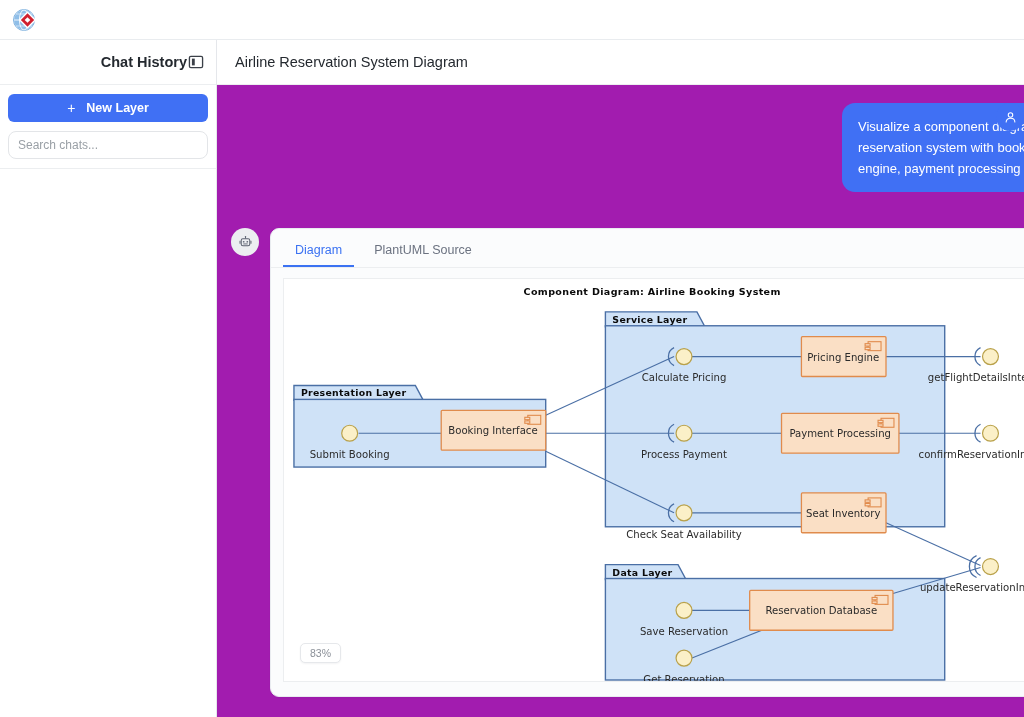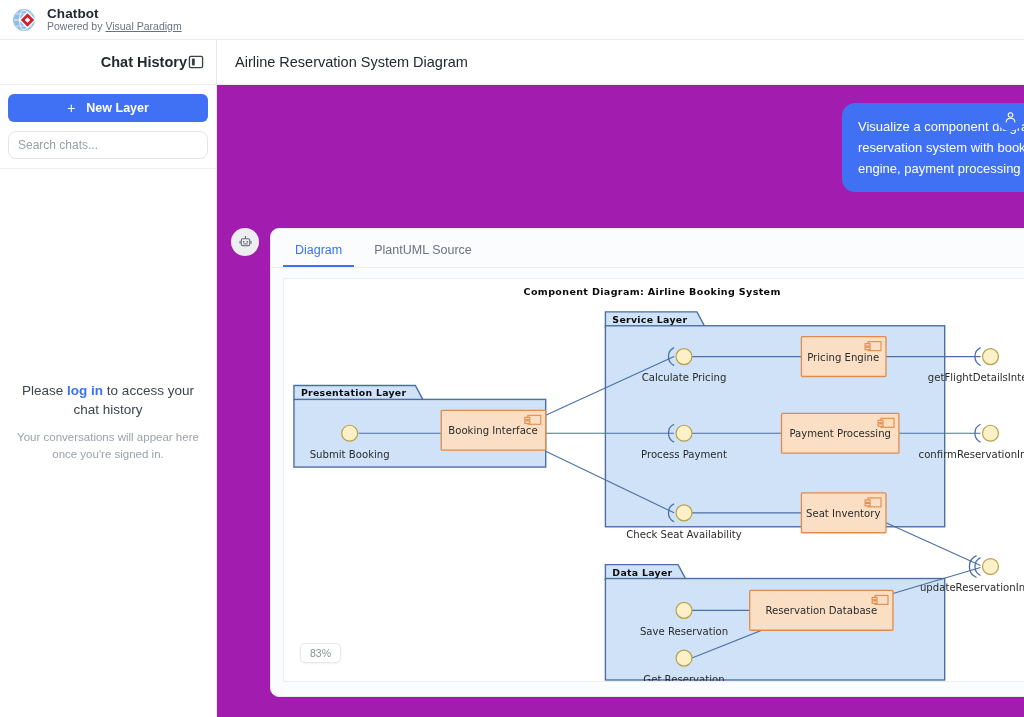--- a/index.html
+++ b/index.html
@@ -164,24 +164,20 @@
         <ellipse cx="12" cy="13" rx="4.6" ry="10" fill="none" stroke="#ffffff" stroke-width="1" opacity=".85"></ellipse>
         <line x1="2" y1="13" x2="22" y2="13" stroke="#ffffff" stroke-width="1" opacity=".85"></line>
         <line x1="4" y1="7" x2="20" y2="7" stroke="#ffffff" stroke-width=".8" opacity=".7"></line>
         <line x1="4" y1="19" x2="20" y2="19" stroke="#ffffff" stroke-width=".8" opacity=".7"></line>
         <g transform="translate(15.5,13) rotate(45)">
           <rect x="-5.4" y="-5.4" width="10.8" height="10.8" fill="#d0202f" stroke="#ffffff" stroke-width="1.4"></rect>
           <rect x="-2" y="-2" width="4" height="4" fill="#ffffff"></rect>
         </g>
       </svg>
     </div>
-    <div class="brand-text">
-      <div class="brand-title">Chatbot</div>
-      <div class="brand-sub"><span>Powered by </span><a>Visual Paradigm</a></div>
-    </div>
   </div>
 
   <div class="body">
 
     <aside class="sidebar">
       <div class="sb-head">
         <div class="sb-title">Chat History</div>
         <div class="sb-toggle">
           <svg viewBox="0 0 18 18" width="16" height="16" aria-hidden="true">
             <rect x="1.6" y="2.6" width="14.8" height="12.8" rx="1.6" fill="none" stroke="#3b4048" stroke-width="1.5"></rect>
@@ -196,24 +192,20 @@
           <span>New Layer</span>
         </button>
       </div>
 
       <div class="search-wrap">
         <input class="search-input" type="text" placeholder="Search chats..." style="">
       </div>
 
       <div class="sb-divider"></div>
 
-      <div class="sb-empty">
-        <div class="sb-empty-main"><span>Please </span><a>log in</a><span> to access your chat history</span></div>
-        <div class="sb-empty-sub">Your conversations will appear here once you're signed in.</div>
-      </div>
     </aside>
 
     <main class="main">
       <div class="main-head">
         <div class="main-title">Airline Reservation System Diagram</div>
       </div>
 
       <div class="scroll">
 
         <div class="msg-user">

